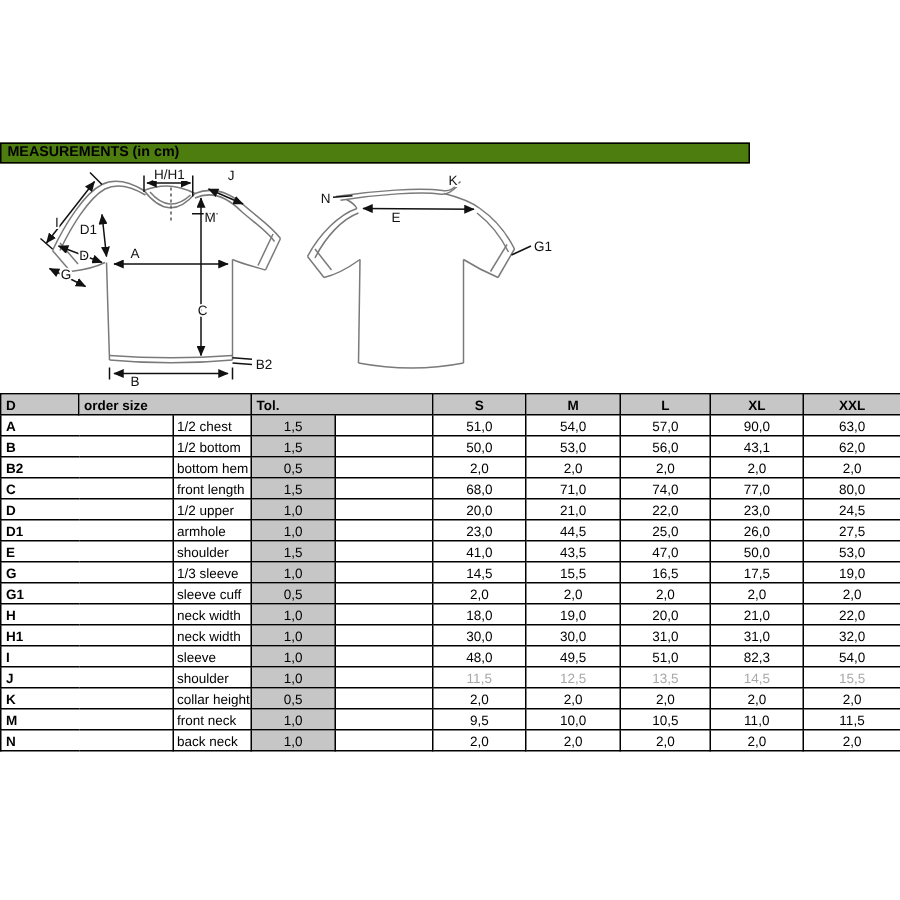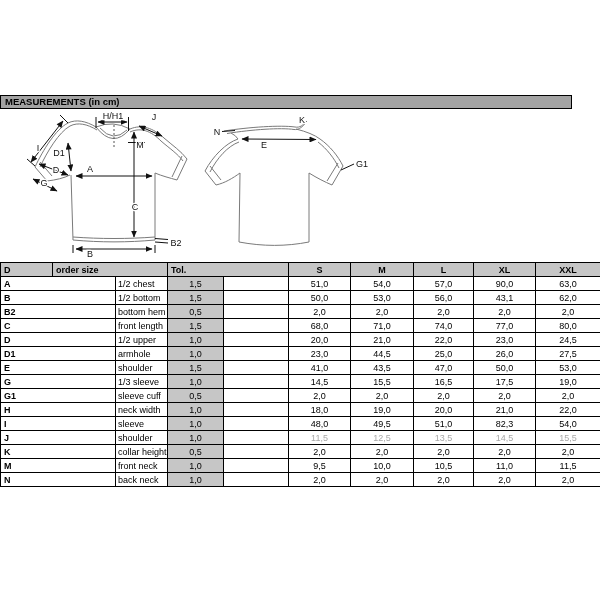--- a/index.html
+++ b/index.html
@@ -5,23 +5,23 @@
   html, body { margin: 0; padding: 0; }
   body {
     width: 600px; height: 600px;
     background: #ffffff;
     font-family: "Liberation Sans", sans-serif;
     position: relative;
     overflow: hidden;
   }
   .title-bar {
     position: absolute; top: 95px; left: 0;
-    width: 572px; height: 14px;
+    width: 500px; height: 14px;
     box-sizing: border-box;
-    background: #a3a3a3;
+    background: #4d7c0f;
     border: 1px solid #000;
     font-size: 9.5px; font-weight: bold;
     line-height: 12px;
     padding-left: 4px;
     color: #000;
   }
   svg.diagram { position: absolute; top: 108px; left: 0; }
   svg.diagram text {
     font-family: "Liberation Sans", sans-serif;
     font-size: 9px;
@@ -294,20 +294,31 @@
         <td class="mname">neck width</td>
         <td class="tol">1,0</td>
         <td class="spacer"></td>
         <td class="val">18,0</td>
         <td class="val">19,0</td>
         <td class="val">20,0</td>
         <td class="val">21,0</td>
         <td class="val">22,0</td>
       </tr>
       <tr>
+        <td class="code" colspan="2">H1</td>
+        <td class="mname">neck width</td>
+        <td class="tol">1,0</td>
+        <td class="spacer"></td>
+        <td class="val">30,0</td>
+        <td class="val">30,0</td>
+        <td class="val">31,0</td>
+        <td class="val">31,0</td>
+        <td class="val">32,0</td>
+      </tr>
+      <tr>
         <td class="code" colspan="2">I</td>
         <td class="mname">sleeve</td>
         <td class="tol">1,0</td>
         <td class="spacer"></td>
         <td class="val">48,0</td>
         <td class="val">49,5</td>
         <td class="val">51,0</td>
         <td class="val">82,3</td>
         <td class="val">54,0</td>
       </tr>

